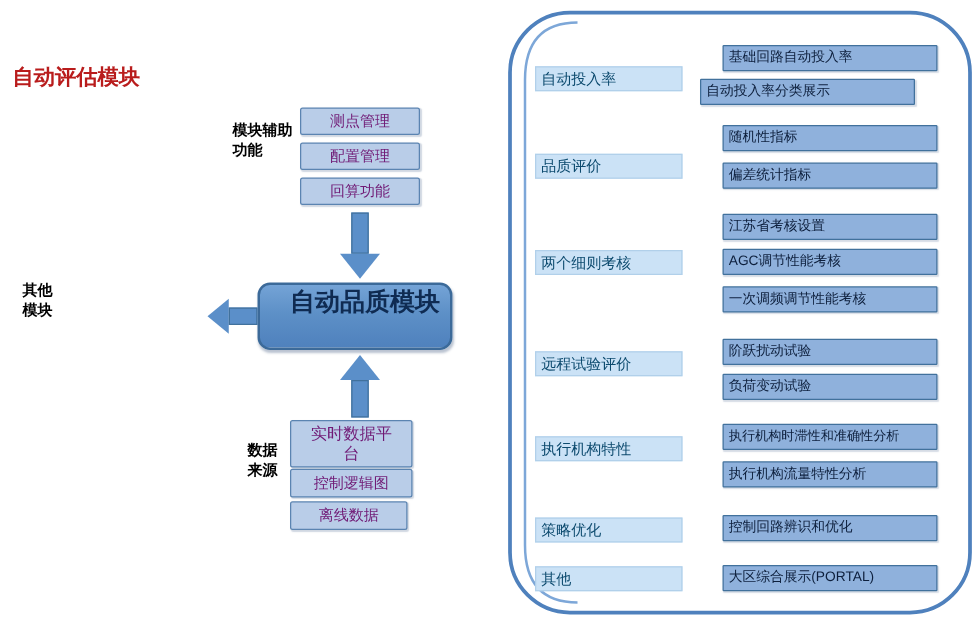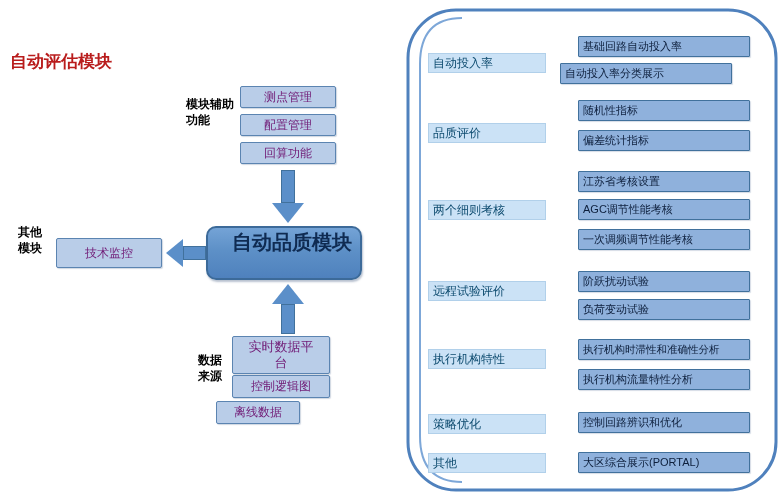--- a/index.html
+++ b/index.html
@@ -61,29 +61,28 @@
 
   <div class="abs arrow-shaft" style="left:281px;top:170px;width:14px;height:33px;"></div>
   <div class="abs tri tri-down" style="left:272px;top:203px;"></div>
 
   <div class="abs centerbox" style="left:206px;top:226px;width:156px;height:54px;">自动品质模块</div>
 
   <div class="abs tri tri-left" style="left:166px;top:239px;"></div>
   <div class="abs arrow-shaft" style="left:183px;top:246px;width:23px;height:14px;"></div>
 
   <div class="abs side-label" style="left:18px;top:224px;width:28px;">其他模块</div>
-  <div class="abs lightbox" style="left:56px;top:238px;width:106px;height:30px;">技术监控</div>
 
   <div class="abs tri tri-up" style="left:272px;top:284px;"></div>
   <div class="abs arrow-shaft" style="left:281px;top:304px;width:14px;height:30px;"></div>
 
   <div class="abs side-label" style="left:198px;top:352px;width:28px;">数据来源</div>
   <div class="abs lightbox" style="left:232px;top:336px;width:98px;min-height:36px;font-size:13px;padding:2px 12px;line-height:16px;">实时数据平台</div>
   <div class="abs lightbox" style="left:232px;top:375px;width:98px;height:23px;">控制逻辑图</div>
-  <div class="abs lightbox" style="left:216px;top:401px;width:84px;height:23px;">离线数据</div>
+  <div class="abs lightbox" style="left:232px;top:401px;width:94px;height:23px;">离线数据</div>
 
   <svg class="abs" style="left:400px;top:4px;" width="382" height="492" viewBox="0 0 382 492">
     <rect x="8" y="6" width="368" height="480" rx="48" ry="48" fill="none" stroke="#4f81bd" stroke-width="3"></rect>
     <path d="M 62,14 Q 20,14 20,60 L 20,432 Q 20,478 62,478" fill="none" stroke="#7da7d8" stroke-width="2"></path>
   </svg>
 
   <div class="abs catbox" style="left:428px;top:53px;width:118px;height:20px;">自动投入率</div>
   <div class="abs catbox" style="left:428px;top:113px;width:118px;height:20px;margin-top:10px;">品质评价</div>
   <div class="abs catbox" style="left:428px;top:281px;width:118px;height:20px;">远程试验评价</div>
   <div class="abs catbox" style="left:428px;top:200px;width:118px;height:20px;">两个细则考核</div>

